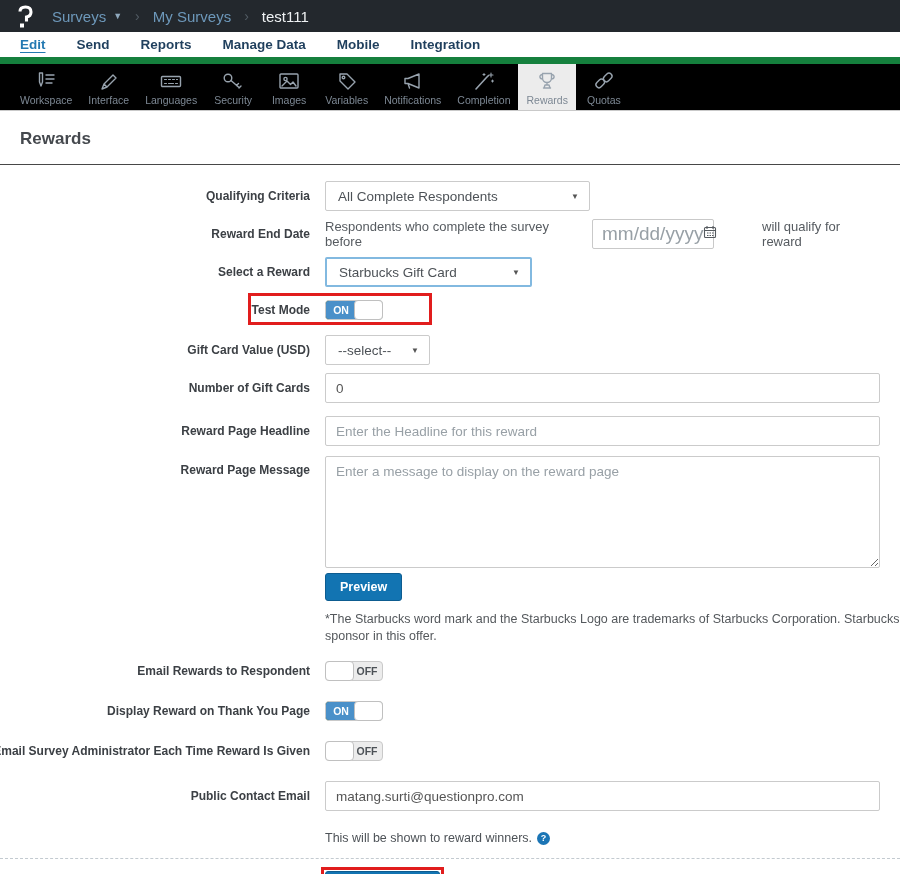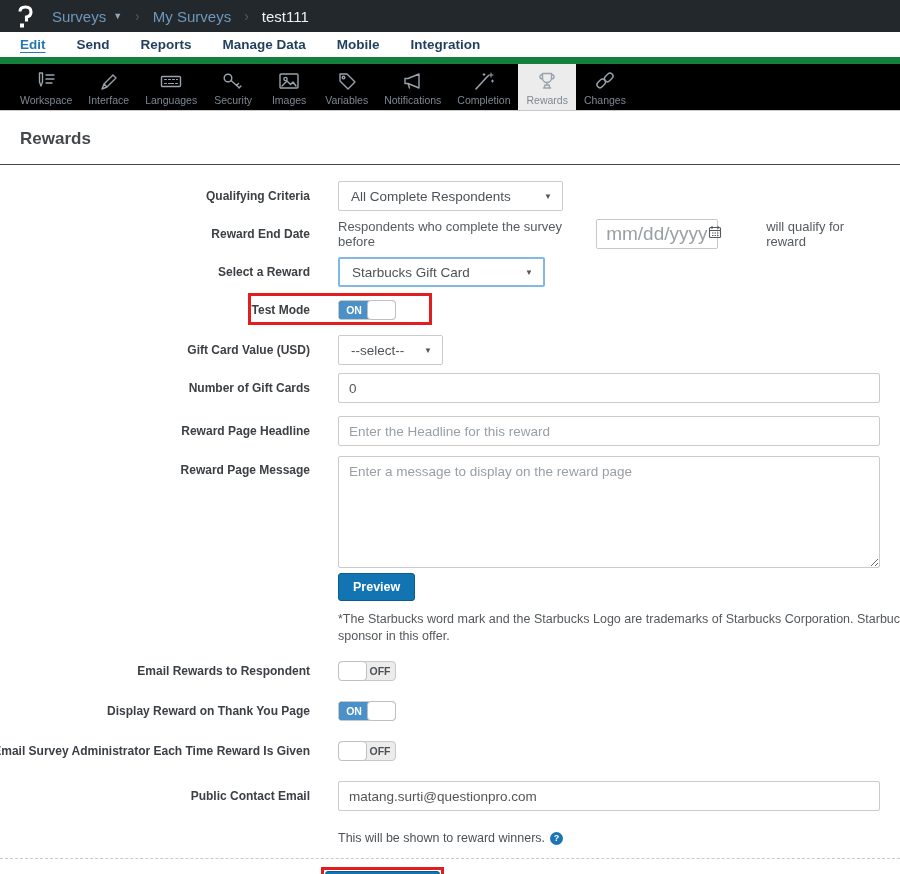--- a/index.html
+++ b/index.html
@@ -28,21 +28,21 @@
   .titem.active { background:#ececec; }
   .ticon { height:23px; display:flex; align-items:center; justify-content:center; }
   .ticon svg { stroke:#98a3ae; fill:none; stroke-width:1.4; stroke-linecap:round; stroke-linejoin:round; }
   .tlabel { font-size:10.5px; color:#7d8894; margin-top:2px; white-space:nowrap; }
 
   
   .content { padding:18px 20px 0; }
   .page-title { font-size:17px; font-weight:700; color:#45494e; }
   .title-rule { border:none; border-top:1px solid #484848; margin:15px -20px 16px; }
 
-  .frow { display:grid; grid-template-columns:290px 1fr; column-gap:28px; align-items:center; margin-bottom:8px; }
+  .frow { display:grid; grid-template-columns:290px 1fr; column-gap:15px; align-items:center; margin-bottom:8px; }
   .flabel { display:flex; justify-content:flex-end; font-size:12px; font-weight:700; color:#3c4045; white-space:nowrap; }
   .fctrl { display:flex; align-items:center; }
 
   .fselect { height:30px; background:#fff; border:1px solid #cbcbcb; border-radius:2px;
     display:flex; align-items:center; justify-content:space-between; padding:0 10px 0 12px;
     font-size:13.5px; color:#4d5257; cursor:pointer; }
   .fselect .arr { font-size:8px; color:#555; margin-left:10px; }
   .fselect.hl { border:2px solid #82b9e0; }
 
   .txt { height:30px; width:100%; border:1px solid #cbcbcb; border-radius:2px; padding:0 10px;
@@ -200,32 +200,32 @@
     </span>
     <span class="tlabel">Rewards</span>
   </div>
   <div class="titem">
     <span class="ticon">
       <svg width="26" height="22" viewBox="0 0 26 22">
           <rect x="4.5" y="10.5" width="9.5" height="6" rx="3" transform="rotate(-45 9.2 13.5)"></rect>
           <rect x="12" y="4.5" width="9.5" height="6" rx="3" transform="rotate(-45 16.7 7.5)"></rect>
         </svg>
     </span>
-    <span class="tlabel">Changes</span>
+    <span class="tlabel">Quotas</span>
   </div>
 </div>
 
 <div class="content">
   <div class="page-title">Rewards</div>
   <hr class="title-rule">
 
   <div class="frow">
     <span class="flabel">Qualifying Criteria</span>
     <div class="fctrl">
-      <div class="fselect" style="width:225px">
+      <div class="fselect" style="width:265px">
         <span>All Complete Respondents</span>
         <span class="arr">▼</span>
       </div>
     </div>
   </div>
 
   <div class="frow">
     <span class="flabel">Reward End Date</span>
     <div class="fctrl">
       <span class="inline-note">Respondents who complete the survey before</span>

